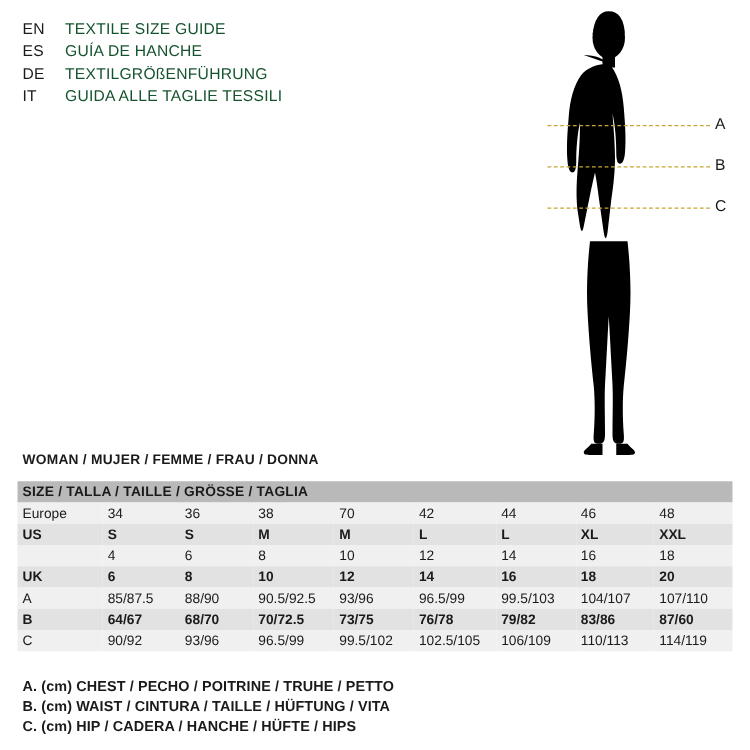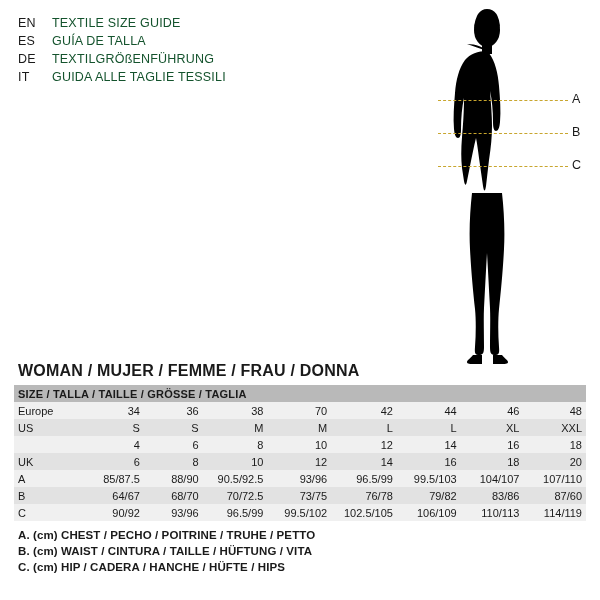--- a/index.html
+++ b/index.html
@@ -68,21 +68,21 @@
     position: absolute;
     font-size: 12.5px;
     color: #1a1a1a;
   }
 
   
   .woman-title {
     position: absolute;
     top: 362px;
     left: 18px;
-    font-size: 16px;
+    font-size: 11px;
     font-weight: bold;
     letter-spacing: 0.2px;
   }
   table.size-table {
     position: absolute;
     top: 385px;
     left: 14px;
     width: 572px;
     border-collapse: collapse;
     font-size: 11px;
@@ -93,35 +93,35 @@
     vertical-align: middle;
   }
   .row-head td {
     background: #b9b9b9;
     font-weight: bold;
     font-size: 11px;
     letter-spacing: 0.2px;
     margin-left: 44px;
   }
   .row-light td { background: #f0f0f0; }
-  .row-dark td { background: #e2e2e2; }
+  .row-dark td { background: #e2e2e2; font-weight: bold; }
   .col-label {
     width: 72px;
     text-align: left;
     padding-left: 6px;
   }
   .cell {
-    text-align: right;
+    text-align: left;
     width: 62px;
   }
 
   
   .footnotes {
     position: absolute;
-    top: 527px;
+    top: 542px;
     left: 18px;
     width: 560px;
   }
   .footnote {
     font-size: 11.5px;
     font-weight: bold;
     line-height: 16px;
     letter-spacing: 0.1px;
     color: #1a1a1a;
   }
@@ -131,21 +131,21 @@
 
 <div class="page">
 
   <div class="lang-block">
     <div class="lang-row">
       <span class="lang-code">EN</span>
       <span class="lang-text">TEXTILE SIZE GUIDE</span>
     </div>
     <div class="lang-row">
       <span class="lang-code">ES</span>
-      <span class="lang-text">GUÍA DE TALLA</span>
+      <span class="lang-text">GUÍA DE HANCHE</span>
     </div>
     <div class="lang-row">
       <span class="lang-code">DE</span>
       <span class="lang-text">TEXTILGRÖßENFÜHRUNG</span>
     </div>
     <div class="lang-row">
       <span class="lang-code">IT</span>
       <span class="lang-text">GUIDA ALLE TAGLIE TESSILI</span>
     </div>
   </div>

